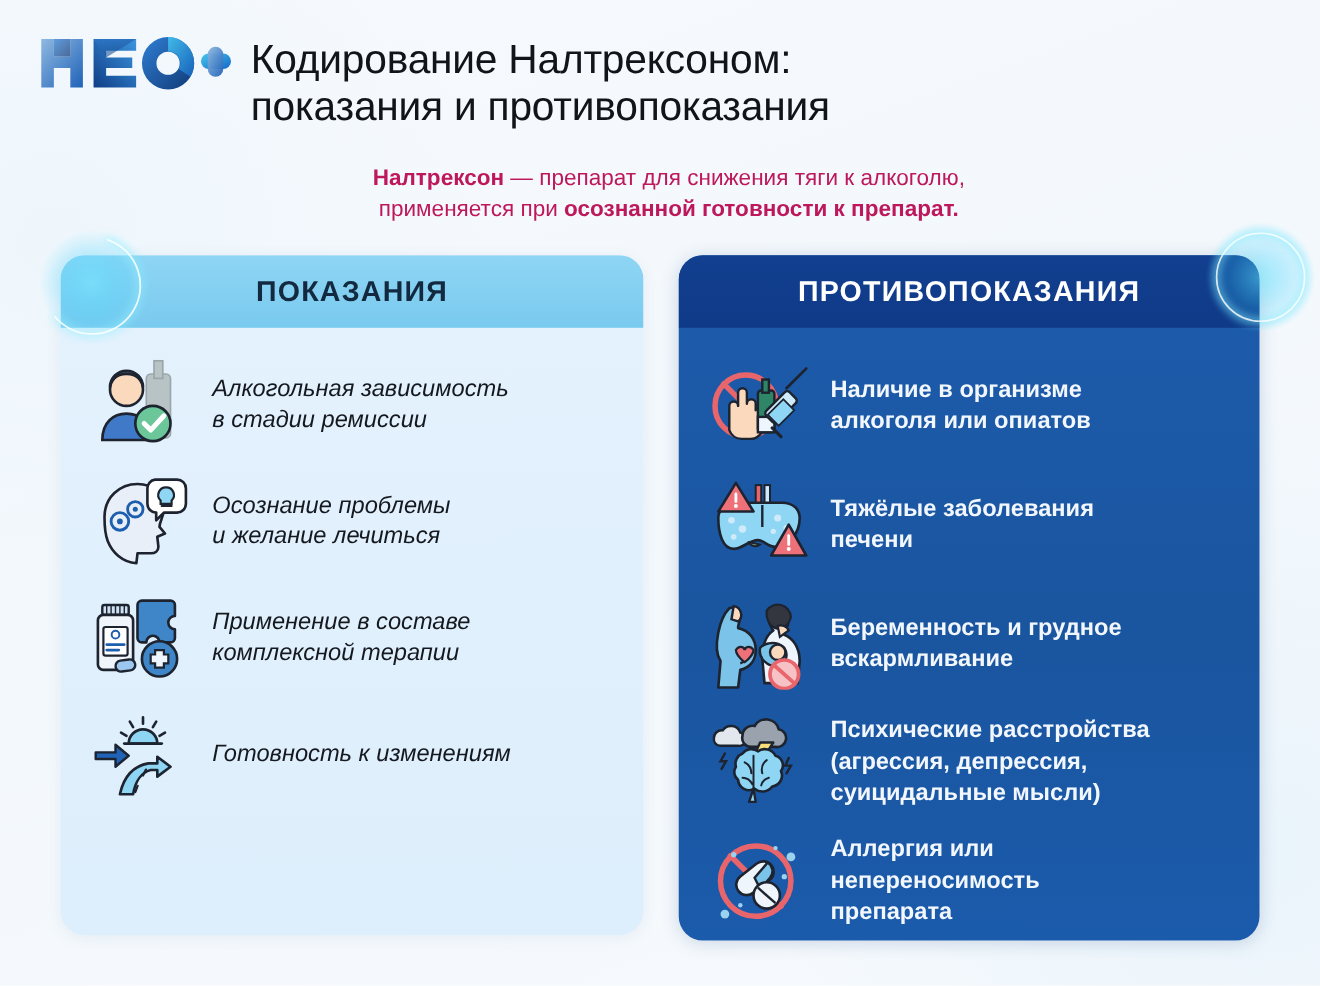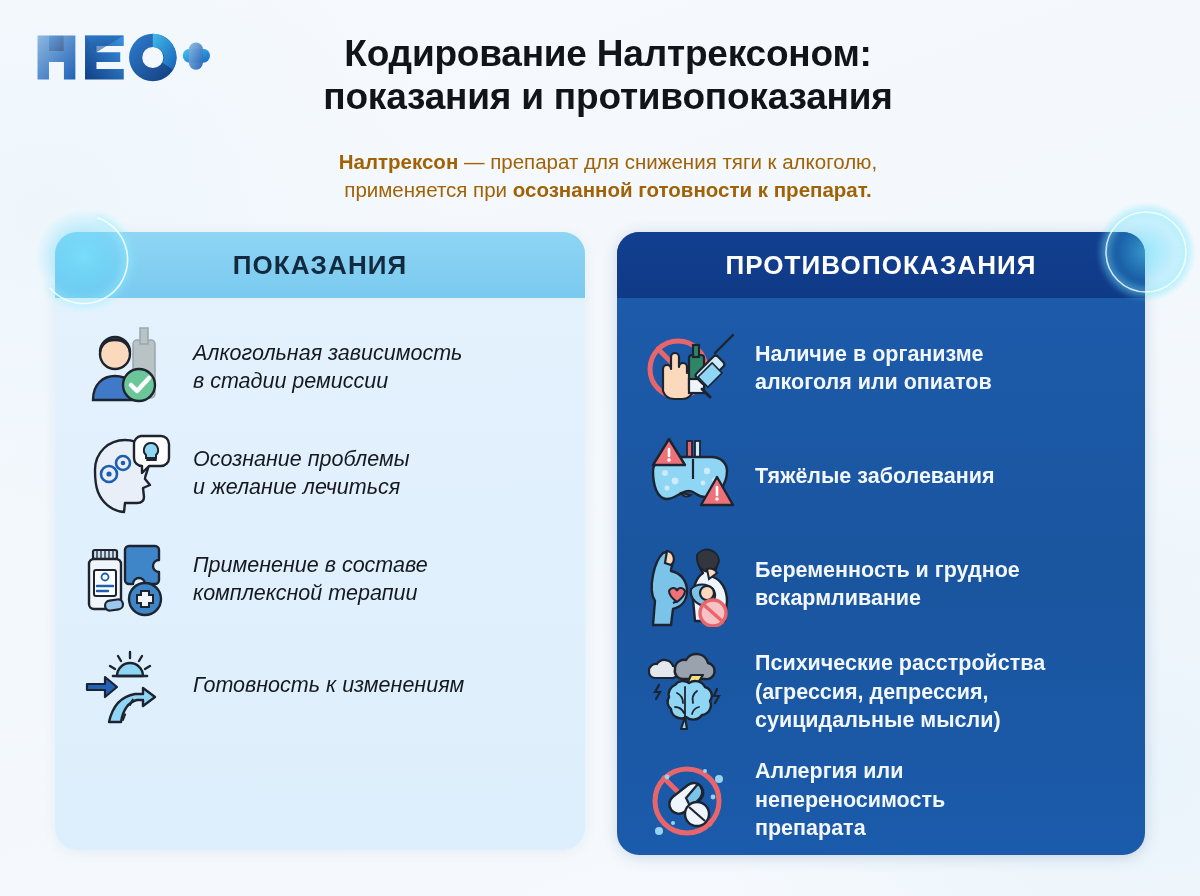--- a/index.html
+++ b/index.html
@@ -19,30 +19,30 @@
 
   .logo {
     position:absolute; left:34px; top:28px;
     width:180px; height:58px;
     display:flex; align-items:center;
   }
   .logo svg { display:block; }
 
   .title {
     position:absolute; left:228px; top:32px; width:760px;
-    text-align:center;
-    font-size:37px; font-weight:bold; line-height:1.17;
+    text-align:left;
+    font-size:37px; font-weight:normal; line-height:1.17;
     color:#111418; letter-spacing:-0.2px;
   }
   .title .ln { display:block; }
 
   .subtitle {
     position:absolute; left:228px; top:148px; width:760px;
     text-align:center;
-    font-size:20.5px; line-height:1.38; color:#a16207;
+    font-size:20.5px; line-height:1.38; color:#be185d;
   }
   .subtitle .ln { display:block; }
   .subtitle b { font-weight:bold; }
 
   
   .cards { position:absolute; left:0; top:0; width:1200px; height:896px; pointer-events:none; }
 
   .card {
     position:absolute; pointer-events:auto;
     border-radius:22px; overflow:hidden;
@@ -267,20 +267,21 @@
             <path d="M14 6 L30 32 H-2 Z" transform="translate(10,0)" fill="#ee7078" stroke="#1d2430" stroke-width="2.4" stroke-linejoin="round"></path>
             <path d="M24 16 v7" stroke="#fff" stroke-width="2.6" stroke-linecap="round"></path>
             <circle cx="24" cy="27" r="1.8" fill="#fff"></circle>
             <path d="M72 44 L88 72 H56 Z" fill="#ee7078" stroke="#1d2430" stroke-width="2.4" stroke-linejoin="round"></path>
             <path d="M72 54 v8" stroke="#fff" stroke-width="2.6" stroke-linecap="round"></path>
             <circle cx="72" cy="66" r="1.8" fill="#fff"></circle>
           </svg>
         </span>
         <span class="row-text">
           <span class="ln">Тяжёлые заболевания</span>
+          <span class="ln">печени</span>
         </span>
       </div>
 
       <div class="row">
         <span class="row-icon">
           <svg viewBox="0 0 92 86">
             <path d="M18 12 a7 7 0 0 1 10 6 c0 6 -2 8 -2 12 c10 2 16 10 16 20 c0 10 -6 16 -14 18 l-2 16 h-18 l2 -24 c-4 -6 -4 -16 -2 -26 c2 -10 6 -18 10 -22 Z" fill="#7cc3ea" stroke="#1d2430" stroke-width="2.4" stroke-linejoin="round"></path>
             <path d="M22 10 a8 8 0 0 1 4 14 l-6 -2 Z" fill="#fbd9bd" stroke="#1d2430" stroke-width="2.2"></path>
             <path d="M28 62 c6 -2 10 -6 10 -12" fill="none" stroke="#1d2430" stroke-width="2.2"></path>
             <path d="M24 50 c2 -4 7 -4 8 0 c1 -4 6 -4 8 0 c0 5 -8 11 -8 11 s-8 -6 -8 -11 Z" fill="#ee7078" stroke="#1d2430" stroke-width="2"></path>

